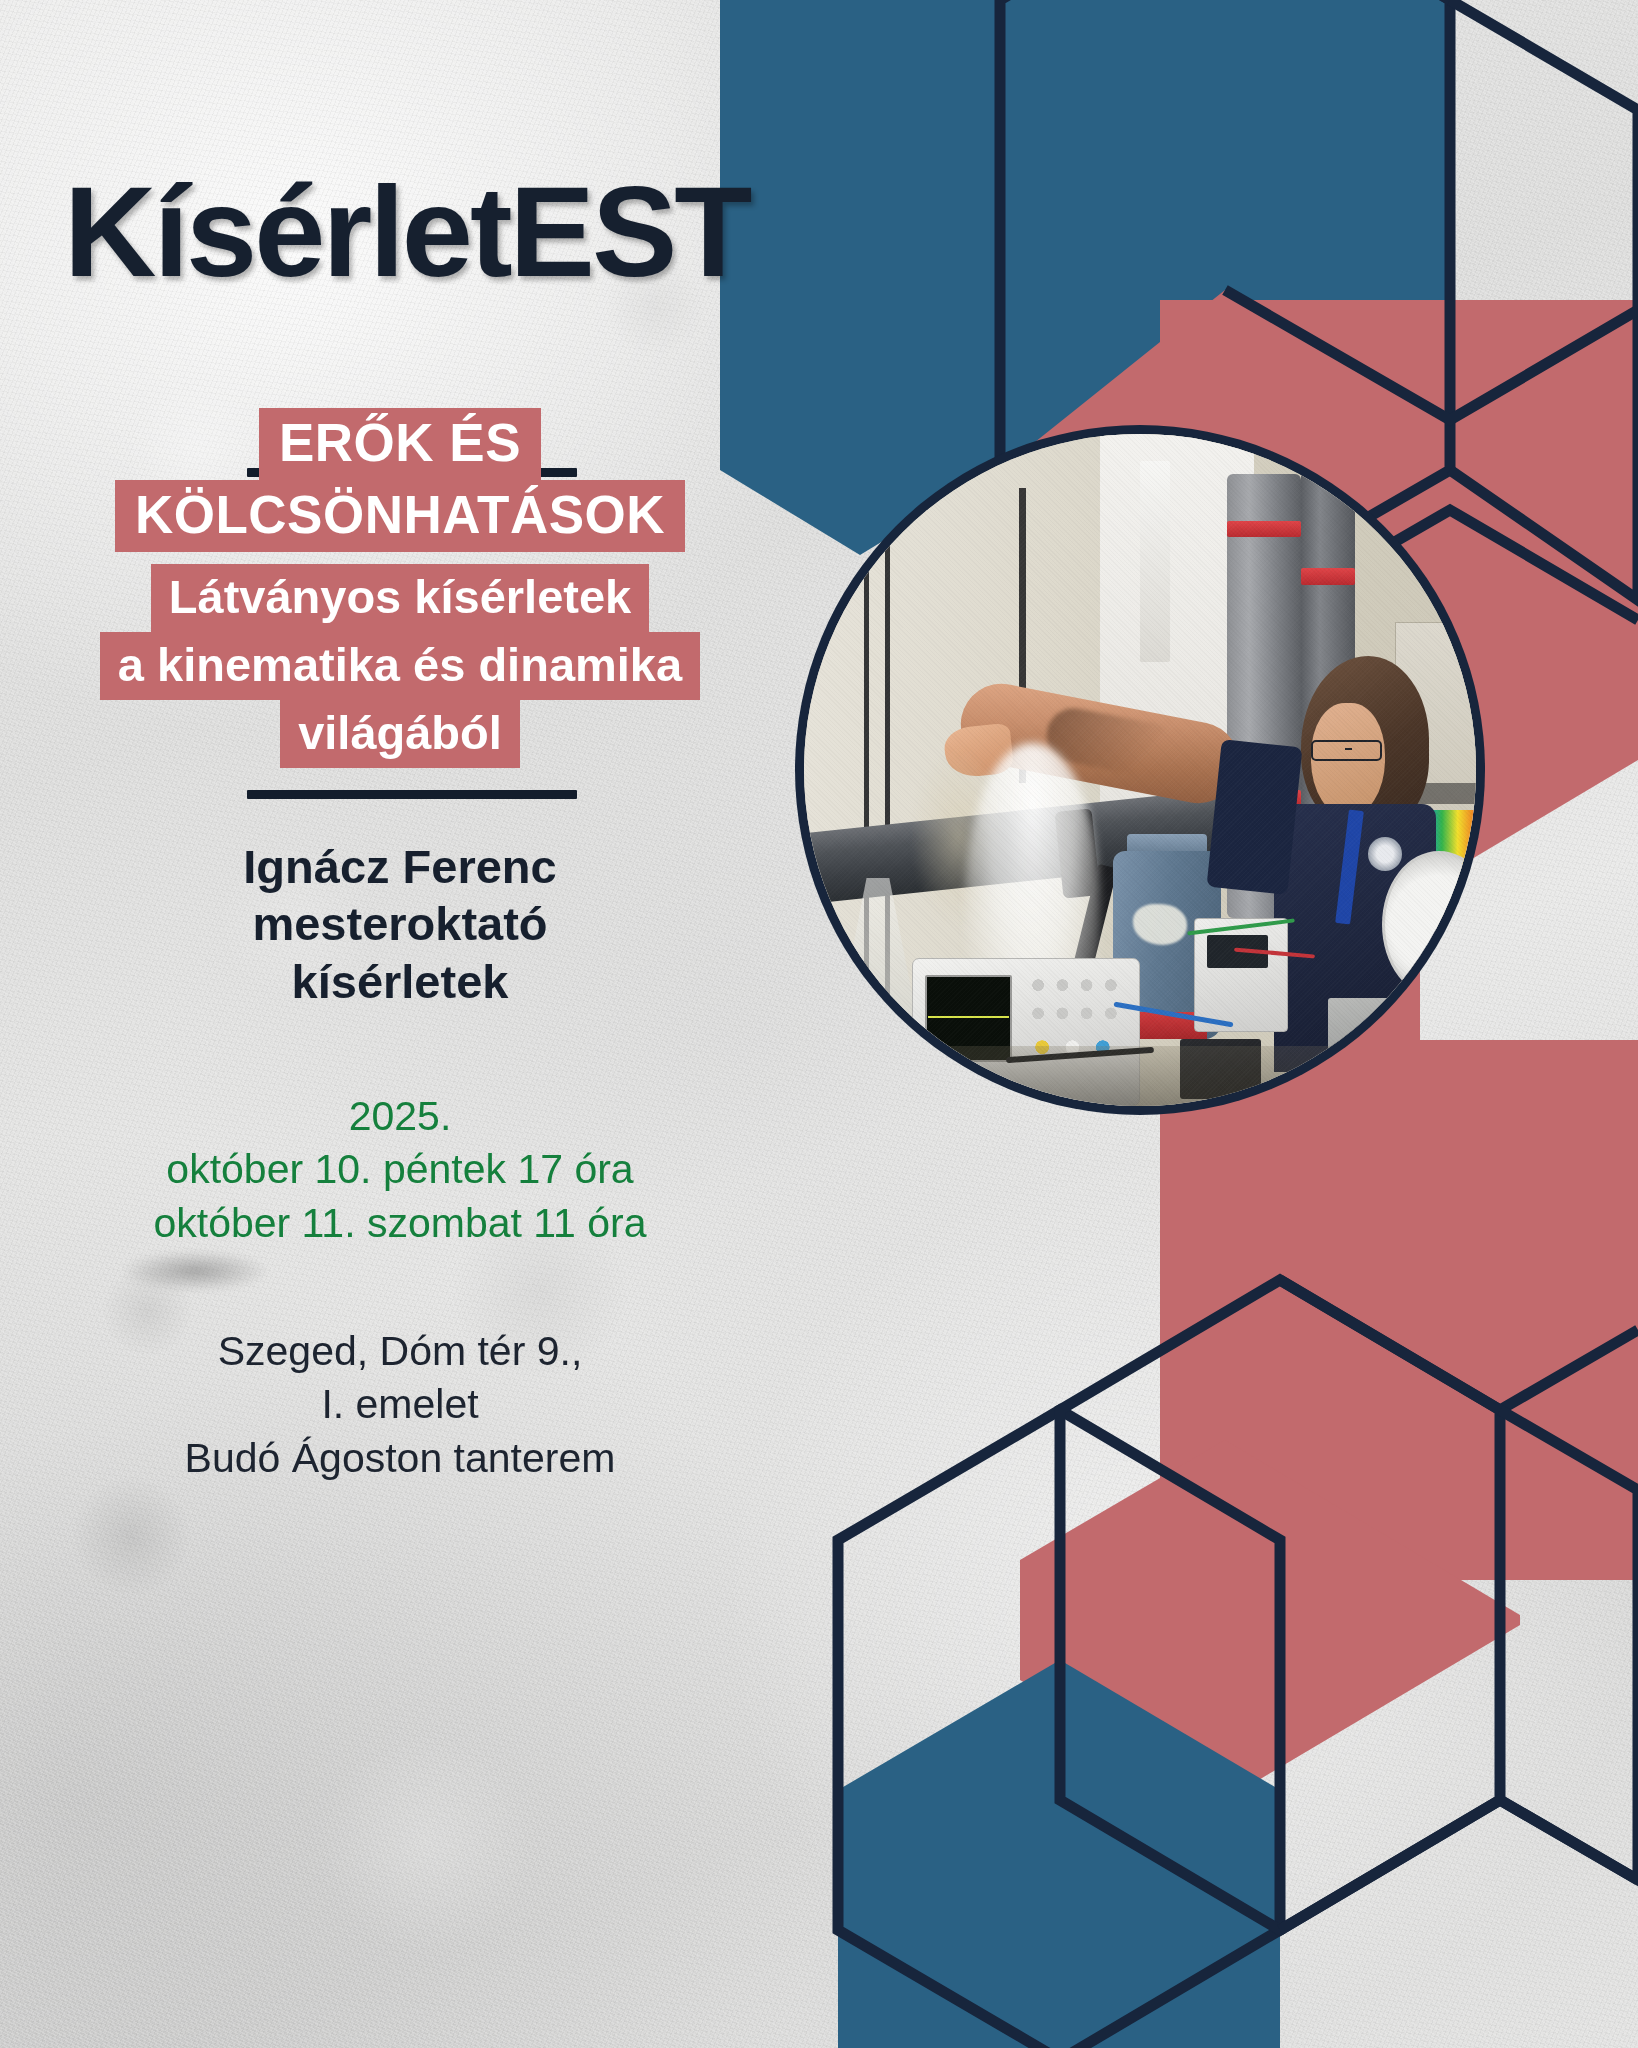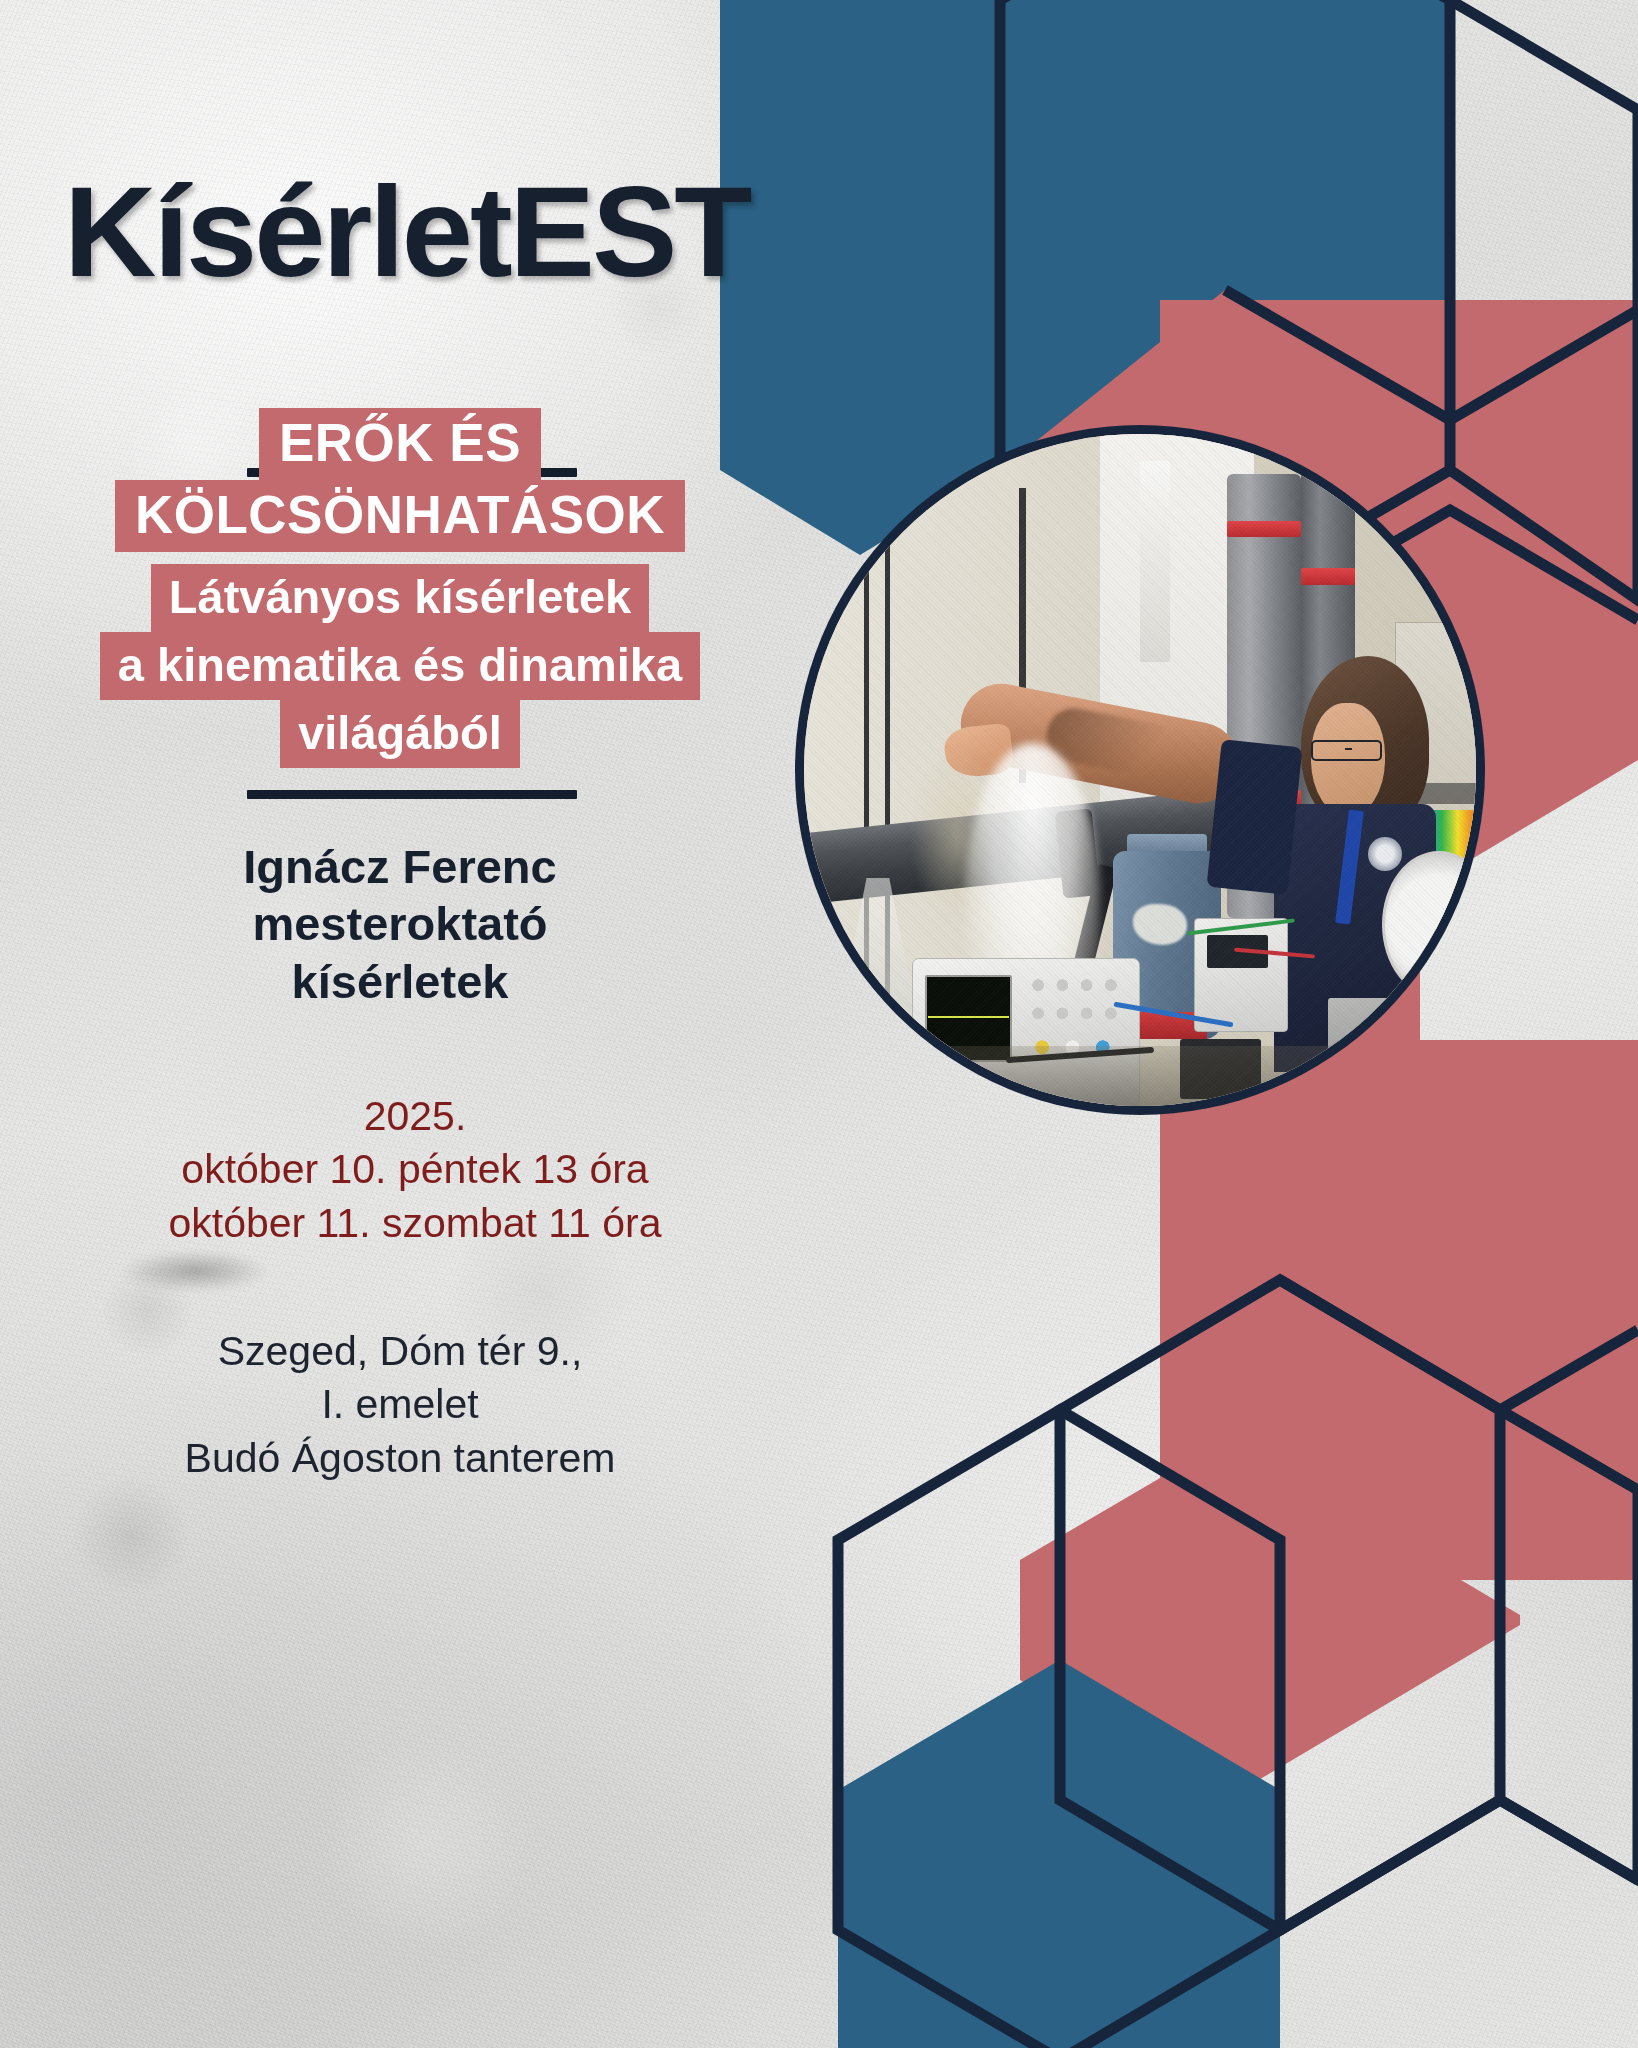--- a/index.html
+++ b/index.html
@@ -423,26 +423,26 @@
     position:absolute; left:0; top:838px;
     width:800px;
     text-align:center;
     font-size:47px;
     font-weight:700;
     color:#17202e;
     line-height:1.22;
   }
 
   .dates{
-    position:absolute; left:15px; top:1090px;
+    position:absolute; left:0; top:1090px;
     width:800px;
     text-align:center;
     font-size:41px;
     font-weight:400;
-    color:#7f1d1d;
+    color:#15803d;
     line-height:1.30;
   }
 
   .venue{
     position:absolute; left:0; top:1325px;
     width:800px;
     text-align:center;
     font-size:41px;
     font-weight:400;
     color:#1d2430;
@@ -582,21 +582,21 @@
     <div class="rule bottom"></div>
 
     <div class="speaker">
       <div>Ignácz Ferenc</div>
       <div>mesteroktató</div>
       <div>kísérletek</div>
     </div>
 
     <div class="dates">
       <div>2025.</div>
-      <div>október 10. péntek 13 óra</div>
+      <div>október 10. péntek 17 óra</div>
       <div>október 11. szombat 11 óra</div>
     </div>
 
     <div class="venue">
       <div>Szeged, Dóm tér 9.,</div>
       <div>I. emelet</div>
       <div>Budó Ágoston tanterem</div>
     </div>
 
   </div>

